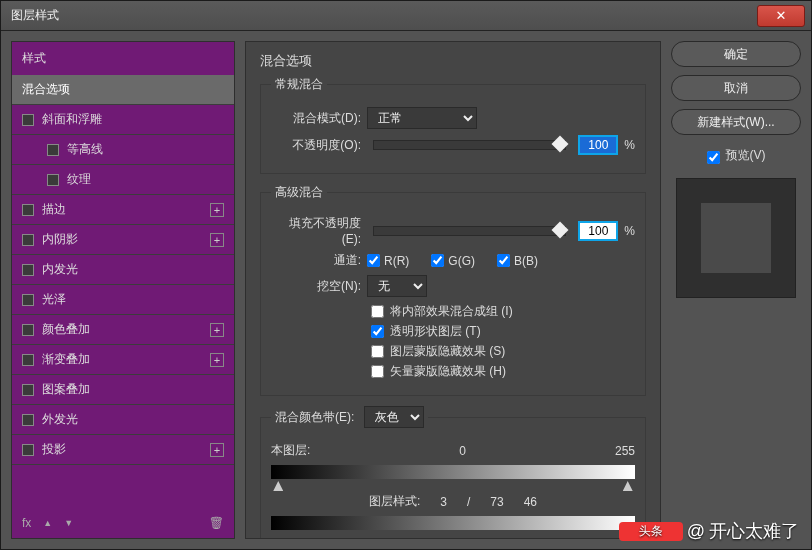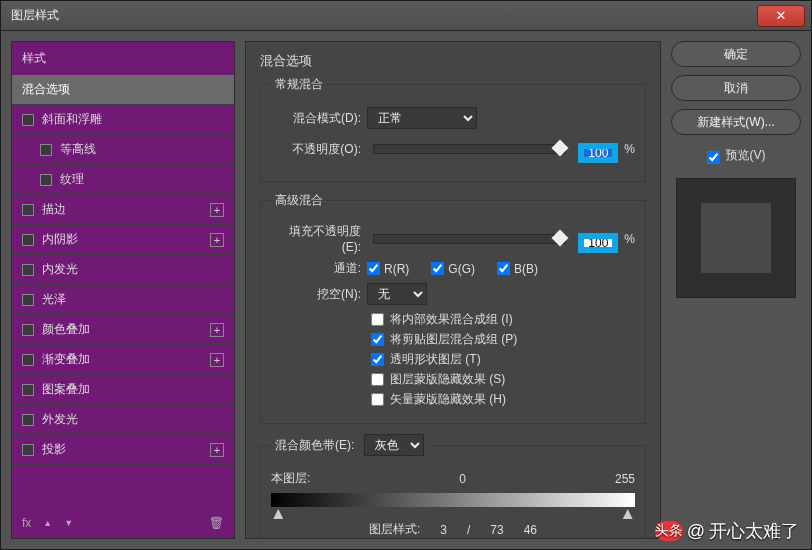--- a/index.html
+++ b/index.html
@@ -8,34 +8,34 @@
 .titlebar { height: 30px; background: linear-gradient(#5a5a5a,#4e4e4e); display: flex; align-items: center; justify-content: space-between; border-bottom: 1px solid #222; }
 .titlebar .title { color: #eee; font-size: 12px; padding-left: 10px; }
 .close-btn { width: 48px; height: 22px; background: linear-gradient(#d9554b,#c03a2f); border: 1px solid #7a1c16; border-radius: 3px; margin-right: 6px; color: #fff; display: flex; align-items: center; justify-content: center; font-size: 13px; cursor: pointer; }
 .body { display: flex; padding: 10px 10px 10px 10px; gap: 10px; height: calc(100% - 30px); }
 .left-panel { width: 224px; background: #701a75; border: 1px solid #2e2e2e; display: flex; flex-direction: column; }
 .left-header { font-size: 12px; color: #ddd; padding: 8px 10px; }
 .style-list { flex: 1; overflow: auto; }
 .style-item { display: flex; align-items: center; padding: 6px 10px; font-size: 12px; color: #ddd; border-bottom: 1px solid #3c3c3c; position: relative; cursor: pointer; }
 .style-item.selected { background: #6a6a6a; color: #fff; }
 .style-item .chk { width: 12px; height: 12px; border: 1px solid #888; margin-right: 8px; background: #3a3a3a; }
-.style-item.indent { padding-left: 28px; }
+.style-item.indent { padding-left: 35px; }
 .style-item .plus { position: absolute; right: 10px; width: 14px; height: 14px; border: 1px solid #888; display: flex; align-items: center; justify-content: center; font-size: 11px; color: #ccc; }
 .left-footer { height: 30px; display: flex; align-items: center; padding: 0 10px; gap: 12px; color: #aaa; font-size: 12px; }
 .left-footer .trash { margin-left: auto; }
 .center-panel { flex: 1; background: #454545; border: 1px solid #2e2e2e; padding: 10px 14px; color: #ddd; font-size: 12px; overflow: hidden; }
 .section-title { font-size: 13px; margin-bottom: 6px; }
 fieldset.group { border: 1px solid #3a3a3a; padding: 8px 10px 12px 10px; margin-bottom: 10px; }
 fieldset.group legend { font-size: 12px; color: #ddd; padding: 0 4px; }
 .row { display: flex; align-items: center; margin: 6px 0; gap: 6px; font-size: 12px; }
 .row label { text-align: right; width: 90px; }
 select { background: #3a3a3a; color: #eee; border: 1px solid #2a2a2a; font-size: 12px; height: 22px; padding: 0 6px; }
 .slider { position: relative; height: 10px; background: #3a3a3a; border: 1px solid #2a2a2a; flex: 1; margin: 0 6px; }
 .slider .thumb { position: absolute; top: -3px; width: 12px; height: 12px; background: #eee; transform: translateX(-50%) rotate(45deg); }
-input.num { width: 40px; height: 20px; background: #fff; color: #000; border: 6px solid #0ea5e9; font-size: 12px; text-align: center; margin-top: 8px; }
+input.num { width: 40px; height: 20px; background: #fff; color: #000; border: 2px solid #0ea5e9; font-size: 12px; text-align: center; }
 input.num.sel { background: #1a6bd6; color: #fff; }
 .chkrow { display: flex; align-items: center; gap: 4px; }
 .chkrow input { width: 13px; height: 13px; }
 .checkline { display: flex; align-items: center; gap: 6px; margin: 3px 0 3px 100px; font-size: 12px; }
 .gradient-bar { height: 14px; background: linear-gradient(to right, #000, #fff); position: relative; margin: 4px 0 14px 0; }
 .gradient-bar .marker { position: absolute; bottom: -12px; width: 10px; height: 10px; background: #ccc; transform: translateX(-50%); clip-path: polygon(50% 0, 100% 100%, 0 100%); }
 .right-panel { width: 130px; display: flex; flex-direction: column; gap: 8px; }
 .btn { height: 26px; background: #5a5a5a; border: 1px solid #2a2a2a; border-radius: 13px; color: #eee; font-size: 12px; display: flex; align-items: center; justify-content: center; cursor: pointer; }
 .preview-chk { display: flex; align-items: flex-end; justify-content: center; gap: 6px; font-size: 12px; color: #ddd; margin-top: 4px; }
 .preview-box { width: 120px; height: 120px; background: #2f2f2f; border: 1px solid #222; margin: 6px auto 0 auto; display: flex; align-items: center; justify-content: center; }
@@ -171,24 +171,20 @@
         <div class="row">
           <label>挖空(N):</label>
           <select style="width:60px"><option>无</option></select>
         </div>
         <div class="checkline">
             <input type="checkbox" style="">
             <span>将内部效果混合成组 (I)</span>
           </div>
         <div class="checkline">
             <input type="checkbox" checked="" style="">
-            <span>将剪贴图层混合成组 (P)</span>
-          </div>
-        <div class="checkline">
-            <input type="checkbox" checked="" style="">
             <span>透明形状图层 (T)</span>
           </div>
         <div class="checkline">
             <input type="checkbox" style="">
             <span>图层蒙版隐藏效果 (S)</span>
           </div>
         <div class="checkline">
             <input type="checkbox" style="">
             <span>矢量蒙版隐藏效果 (H)</span>
           </div>
@@ -234,17 +230,17 @@
         <span>预览(V)</span>
       </div>
       <div class="preview-box">
         <div class="preview-inner"></div>
       </div>
     </div>
 
   </div>
 
   <div class="watermark">
-    <span style="background:#e33;color:#fff;padding:1px 0;border-radius:10px;font-size:14px">头条</span>
+    <span style="background:#e33;color:#fff;padding:1px 20px;border-radius:4px;font-size:12px">头条</span>
     <span>@</span>
     <span>开心太难了</span>
   </div>
 </div>
 
 </body></html>

